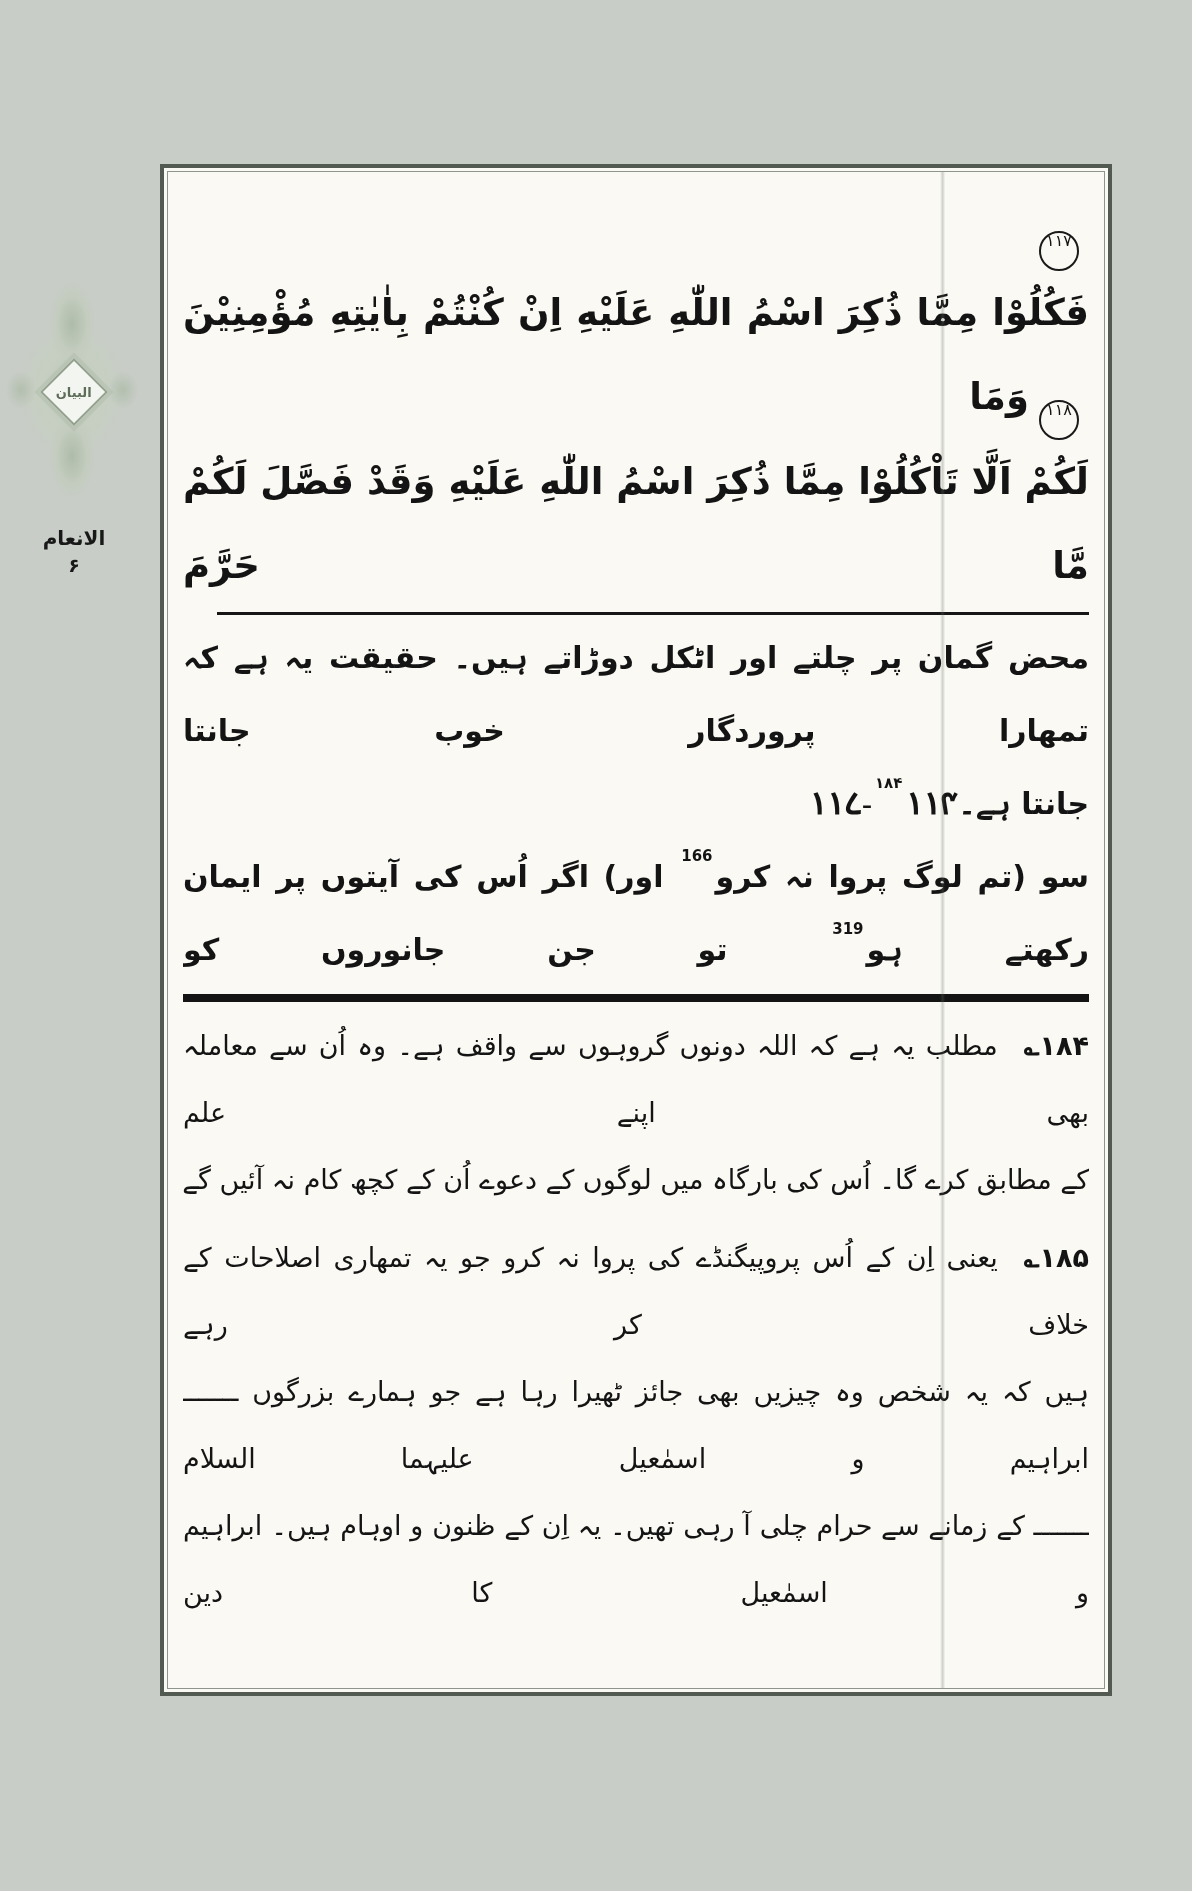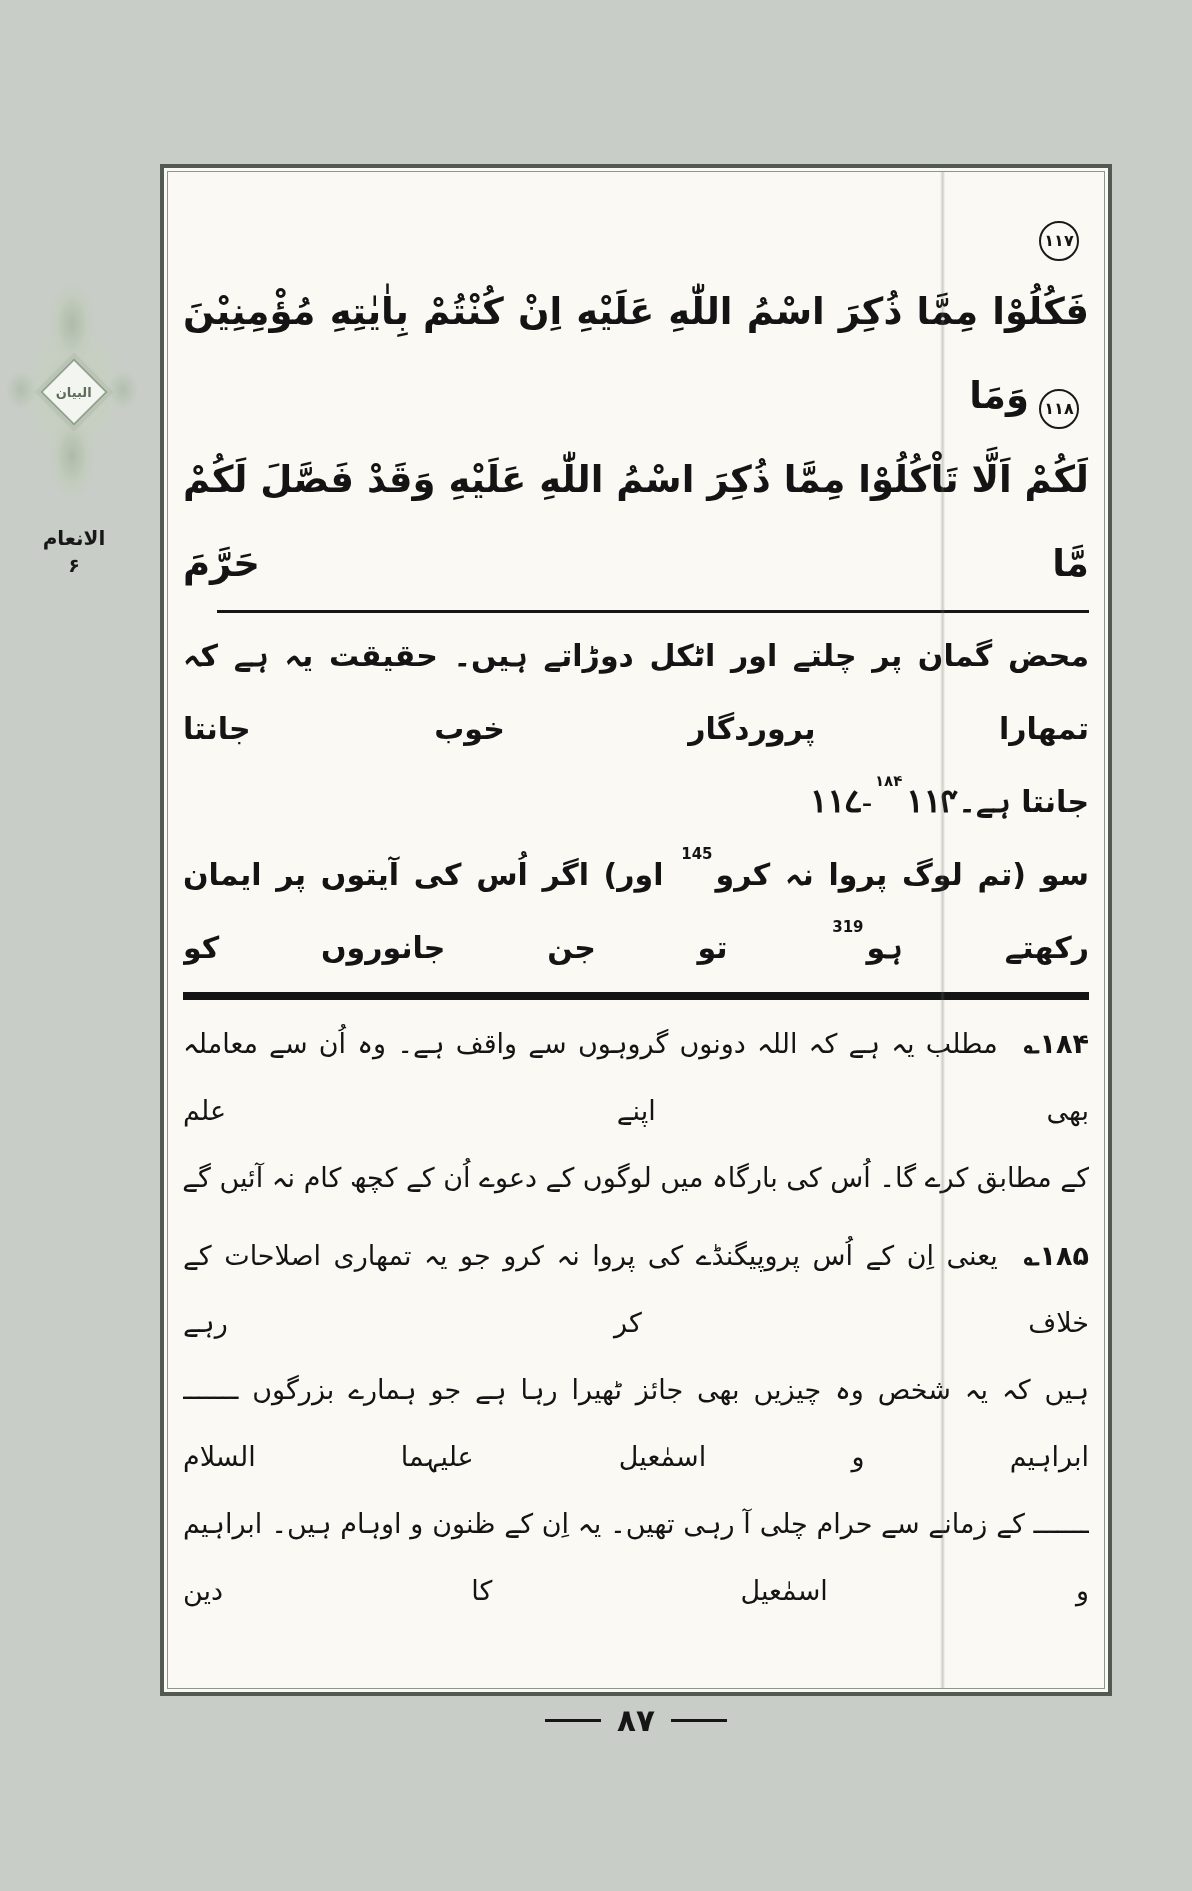--- a/index.html
+++ b/index.html
@@ -35,22 +35,22 @@
     background:linear-gradient(to right,rgba(100,110,100,0),rgba(100,110,100,.30) 45%,rgba(100,110,100,0) 85%);
     pointer-events:none;}
 
   
   .jf{text-align:justify;text-align-last:justify;overflow:hidden;}
   .start{text-align:right;white-space:nowrap;overflow:hidden;}
   .end{text-align:left;white-space:nowrap;overflow:hidden;}
 
   
   .quran{font-size:37px;font-weight:bold;line-height:84px;margin-top:6px;}
-  .ayah{display:inline-flex;align-items:center;justify-content:center;width:36px;height:36px;
-    border:2px solid #1a1a1a;border-radius:50%;font-size:16px;font-weight:bold;vertical-align:-6px;
+  .ayah{display:inline-flex;align-items:flex-start;justify-content:center;width:36px;height:36px;
+    border:2px solid #1a1a1a;border-radius:50%;font-size:16px;font-weight:normal;vertical-align:-6px;
     margin:0 10px;direction:ltr;line-height:1;}
   .thin-rule{height:0;border-top:3px solid #161616;margin:4px 0 2px 34px;}
 
   
   .translation{font-size:30px;font-weight:bold;line-height:73px;margin-top:6px;}
   sup.fnref{font-size:15px;line-height:0;position:relative;top:-15px;margin:0 3px;font-weight:bold;}
   .vr{margin-right:0;font-family:Liberation Serif, serif;}
 
   .thick-rule{height:8px;background:#141414;margin:8px 0 10px 0;}
 
@@ -105,21 +105,21 @@
       </section>
 
       <div class="thin-rule"></div>
 
       <section class="translation">
         <div class="jf">محض گمان پر چلتے اور اٹکل دوڑاتے ہیں۔ حقیقت یہ ہے کہ تمھارا پروردگار خوب جانتا</div>
         <div class="start">
           <span>جانتا ہے۔</span><sup class="fnref">۱۸۴</sup><span class="vr">۱۱۴-۱۱۷</span>
         </div>
         <div class="jf">
-          <span>سو (تم لوگ پروا نہ کرو</span><sup class="fnref">145</sup><span> اور) اگر اُس کی آیتوں پر ایمان رکھتے ہو</span><sup class="fnref">319</sup><span> تو جن جانوروں کو</span>
+          <span>سو (تم لوگ پروا نہ کرو</span><sup class="fnref">166</sup><span> اور) اگر اُس کی آیتوں پر ایمان رکھتے ہو</span><sup class="fnref">319</sup><span> تو جن جانوروں کو</span>
         </div>
       </section>
 
       <div class="thick-rule"></div>
 
       <section class="footnotes">
 
         <div class="fpara">
           <div class="jf">
             <span class="fn-marker">۱۸۴؎</span><span>مطلب یہ ہے کہ اللہ دونوں گروہوں سے واقف ہے۔ وہ اُن سے معاملہ بھی اپنے علم</span>
@@ -133,19 +133,14 @@
           </div>
           <div class="jf">ہیں کہ یہ شخص وہ چیزیں بھی جائز ٹھیرا رہا ہے جو ہمارے بزرگوں ـــــــ ابراہیم و اسمٰعیل علیہما السلام</div>
           <div class="jf">ـــــــ کے زمانے سے حرام چلی آ رہی تھیں۔ یہ اِن کے ظنون و اوہام ہیں۔ ابراہیم و اسمٰعیل کا دین</div>
 
         </div>
 
       </section>
     </div>
   </div>
 
-  <div class="pagenum-row">
-    <span class="dash"></span>
-    <span class="pnum">۸۷</span>
-    <span class="dash"></span>
-  </div>
 
 </div>
 
 </body></html>

